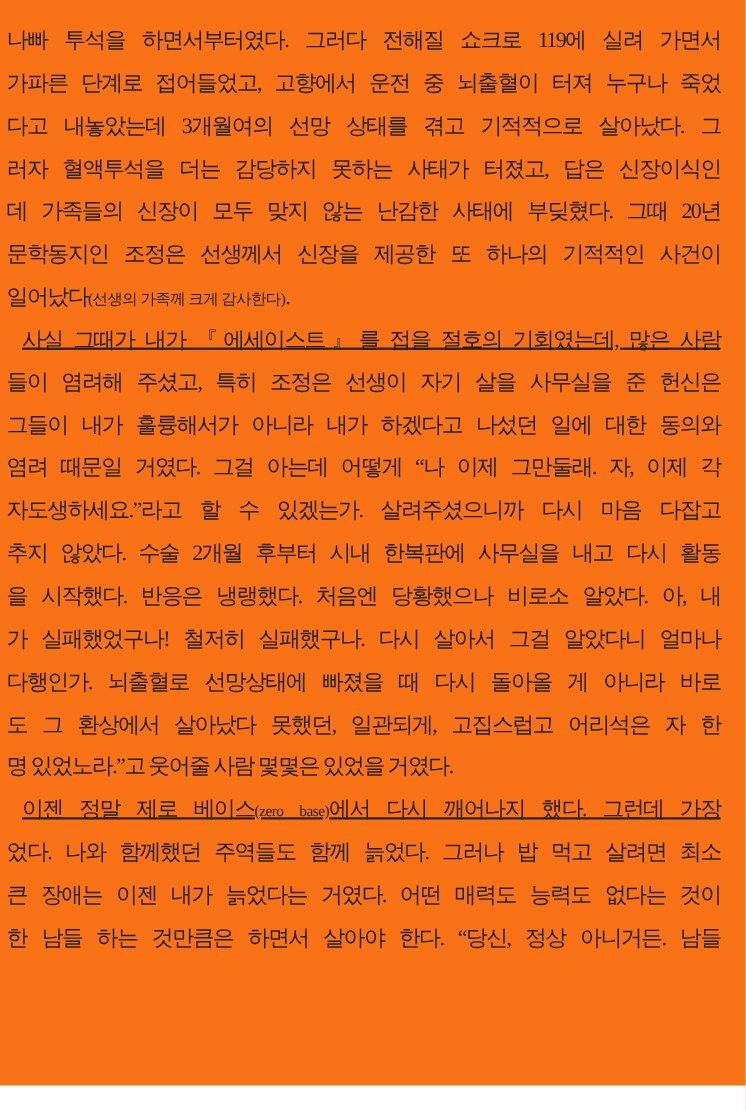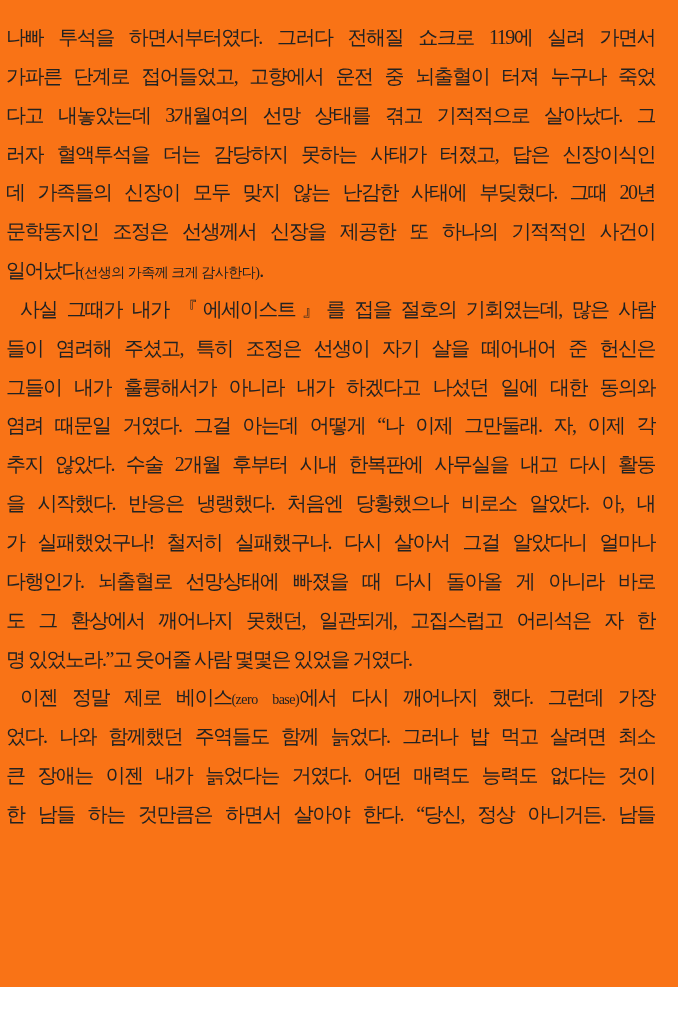--- a/index.html
+++ b/index.html
@@ -31,20 +31,21 @@
     text-align: justify;
     text-align-last: justify;
     overflow: visible;
   }
   .line.no-just {
     text-align: center;
     text-align-last: left;
   }
   .line.indent {
     padding-left: 14px;
+    text-decoration: underline;
   }
   .run { }
   .run.small {
     font-size: 14px;
     letter-spacing: -0.5px;
   }
 </style>
 </head>
 <body>
 
@@ -54,28 +55,29 @@
         <div class="line"><span class="run">나빠 투석을 하면서부터였다. 그러다 전해질 쇼크로 119에 실려 가면서</span></div>
         <div class="line"><span class="run">가파른 단계로 접어들었고, 고향에서 운전 중 뇌출혈이 터져 누구나 죽었</span></div>
         <div class="line"><span class="run">다고 내놓았는데 3개월여의 선망 상태를 겪고 기적적으로 살아났다. 그</span></div>
         <div class="line"><span class="run">러자 혈액투석을 더는 감당하지 못하는 사태가 터졌고, 답은 신장이식인</span></div>
         <div class="line"><span class="run">데 가족들의 신장이 모두 맞지 않는 난감한 사태에 부딪혔다. 그때 20년</span></div>
         <div class="line"><span class="run">문학동지인 조정은 선생께서 신장을 제공한 또 하나의 기적적인 사건이</span></div>
         <div class="line no-just"><span class="run">일어났다</span><span class="run small">(선생의 가족께 크게 감사한다)</span><span class="run">.</span></div>
       </div>
       <div class="paragraph">
         <div class="line indent"><span class="run">사실 그때가 내가 『에세이스트』를 접을 절호의 기회였는데, 많은 사람</span></div>
-        <div class="line"><span class="run">들이 염려해 주셨고, 특히 조정은 선생이 자기 살을 떼어내어 준 헌신은</span></div>
+        <div class="line"><span class="run">들이 염려해 주셨고, 특히 조정은 선생이 자기 살을 사무실을 준 헌신은</span></div>
         <div class="line"><span class="run">그들이 내가 훌륭해서가 아니라 내가 하겠다고 나섰던 일에 대한 동의와</span></div>
         <div class="line"><span class="run">염려 때문일 거였다. 그걸 아는데 어떻게 “나 이제 그만둘래. 자, 이제 각</span></div>
+        <div class="line"><span class="run">자도생하세요.”라고 할 수 있겠는가. 살려주셨으니까 다시 마음 다잡고</span></div>
         <div class="line"><span class="run">추지 않았다. 수술 2개월 후부터 시내 한복판에 사무실을 내고 다시 활동</span></div>
         <div class="line"><span class="run">을 시작했다. 반응은 냉랭했다. 처음엔 당황했으나 비로소 알았다. 아, 내</span></div>
         <div class="line"><span class="run">가 실패했었구나! 철저히 실패했구나. 다시 살아서 그걸 알았다니 얼마나</span></div>
         <div class="line"><span class="run">다행인가. 뇌출혈로 선망상태에 빠졌을 때 다시 돌아올 게 아니라 바로</span></div>
-        <div class="line"><span class="run">도 그 환상에서 깨어나지 못했던, 일관되게, 고집스럽고 어리석은 자 한</span></div>
+        <div class="line"><span class="run">도 그 환상에서 살아났다 못했던, 일관되게, 고집스럽고 어리석은 자 한</span></div>
         <div class="line no-just"><span class="run">명 있었노라.”고 웃어줄 사람 몇몇은 있었을 거였다.</span></div>
       </div>
       <div class="paragraph">
         <div class="line indent"><span class="run">이젠 정말 제로 베이스</span><span class="run small">(zero base)</span><span class="run">에서 다시 깨어나지 했다. 그런데 가장</span></div>
         <div class="line"><span class="run">었다. 나와 함께했던 주역들도 함께 늙었다. 그러나 밥 먹고 살려면 최소</span></div>
         <div class="line"><span class="run">큰 장애는 이젠 내가 늙었다는 거였다. 어떤 매력도 능력도 없다는 것이</span></div>
         <div class="line"><span class="run">한 남들 하는 것만큼은 하면서 살아야 한다. “당신, 정상 아니거든. 남들</span></div>
       </div>
     </div>
 </div>

